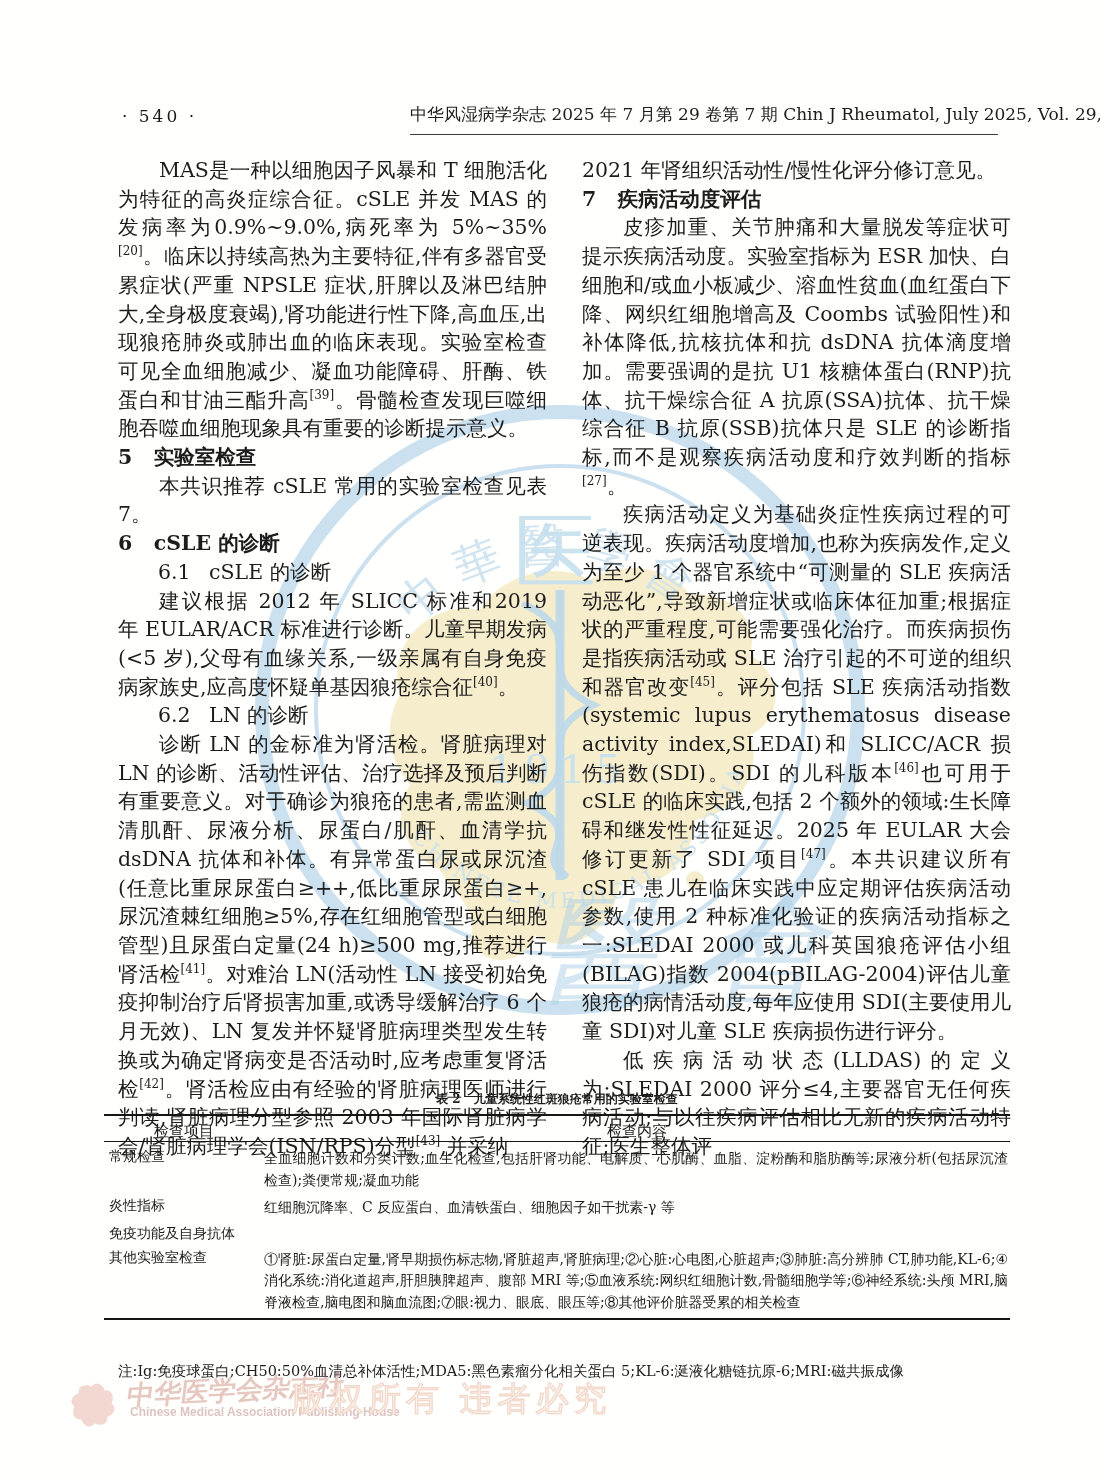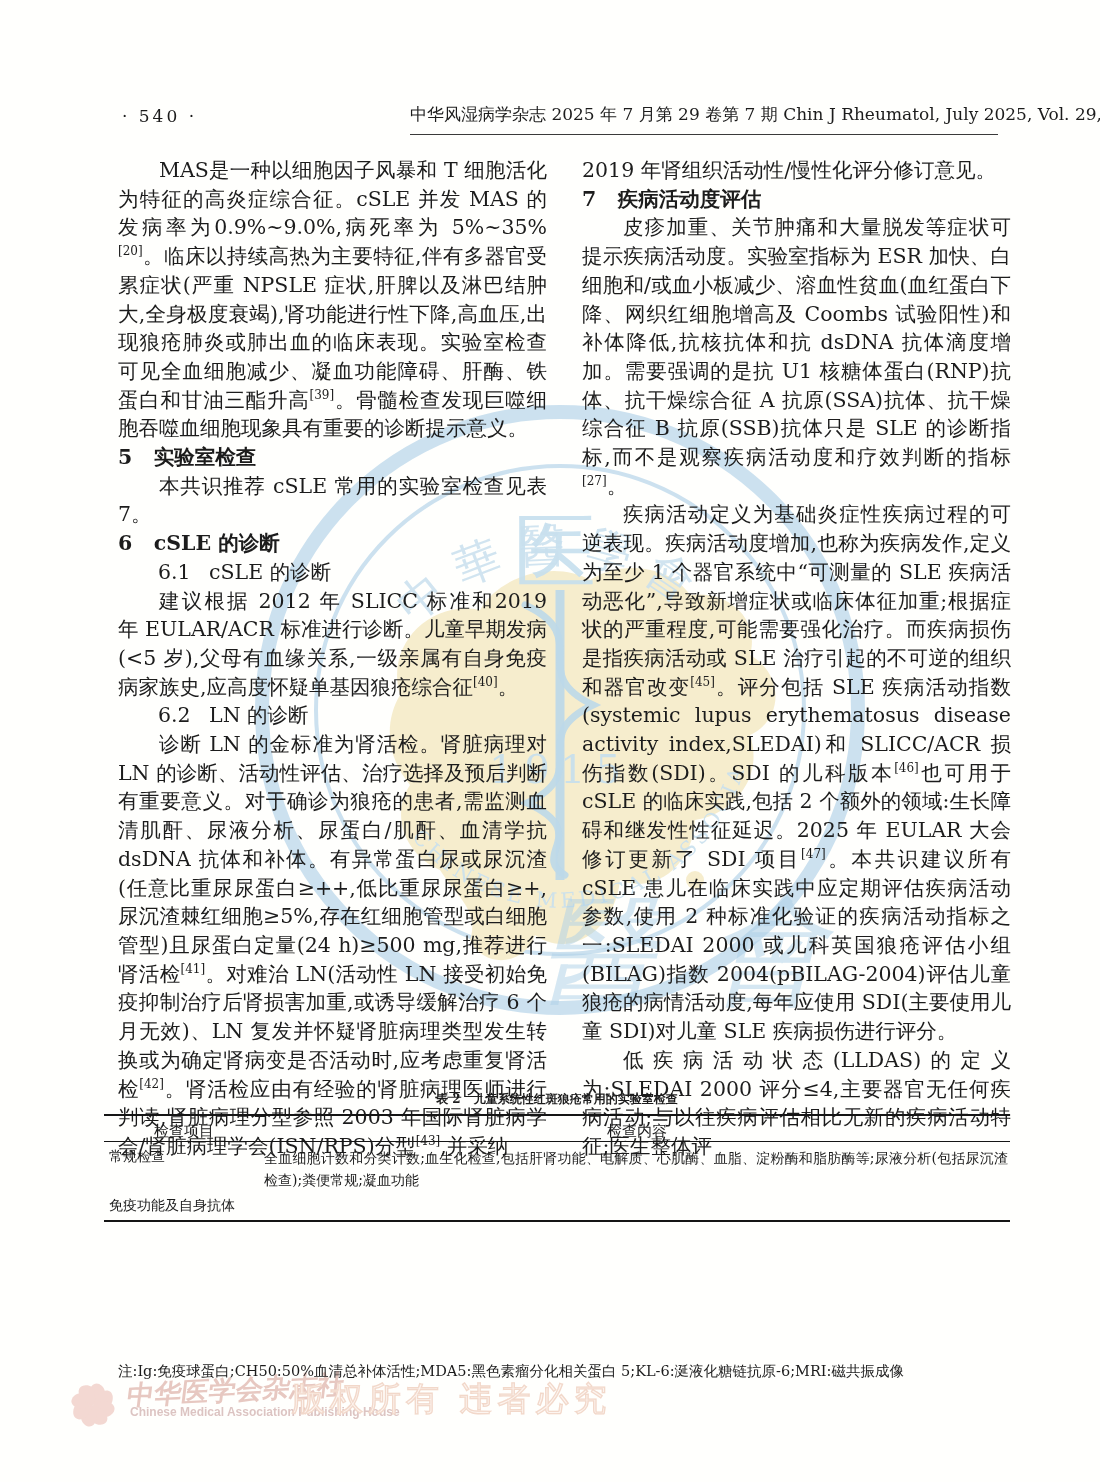--- a/index.html
+++ b/index.html
@@ -88,42 +88,50 @@
       <p class="para ind">MAS是一种以细胞因子风暴和 T 细胞活化为特征的高炎症综合征。cSLE 并发 MAS 的发病率为0.9%~9.0%,病死率为 5%~35%<sup class="ref">[20]</sup>。临床以持续高热为主要特征,伴有多器官受累症状(严重 NPSLE 症状,肝脾以及淋巴结肿大,全身极度衰竭),肾功能进行性下降,高血压,出现狼疮肺炎或肺出血的临床表现。实验室检查可见全血细胞减少、凝血功能障碍、肝酶、铁蛋白和甘油三酯升高<sup class="ref">[39]</sup>。骨髓检查发现巨噬细胞吞噬血细胞现象具有重要的诊断提示意义。</p>
       <div class="h1"><span class="num">5</span><span>实验室检查</span></div>
       <p class="para ind">本共识推荐 cSLE 常用的实验室检查见表 7。</p>
       <div class="h1"><span class="num">6</span><span>cSLE 的诊断</span></div>
       <div class="h2"><span class="num">6.1</span><span>cSLE 的诊断</span></div>
       <p class="para ind">建议根据 2012 年 SLICC 标准和2019 年 EULAR/ACR 标准进行诊断。儿童早期发病(&lt;5 岁),父母有血缘关系,一级亲属有自身免疫病家族史,应高度怀疑单基因狼疮综合征<sup class="ref">[40]</sup>。</p>
       <div class="h2"><span class="num">6.2</span><span>LN 的诊断</span></div>
       <p class="para ind">诊断 LN 的金标准为肾活检。肾脏病理对 LN 的诊断、活动性评估、治疗选择及预后判断有重要意义。对于确诊为狼疮的患者,需监测血清肌酐、尿液分析、尿蛋白/肌酐、血清学抗 dsDNA 抗体和补体。有异常蛋白尿或尿沉渣(任意比重尿尿蛋白≥++,低比重尿尿蛋白≥+,尿沉渣棘红细胞≥5%,存在红细胞管型或白细胞管型)且尿蛋白定量(24 h)≥500 mg,推荐进行肾活检<sup class="ref">[41]</sup>。对难治 LN(活动性 LN 接受初始免疫抑制治疗后肾损害加重,或诱导缓解治疗 6 个月无效)、LN 复发并怀疑肾脏病理类型发生转换或为确定肾病变是否活动时,应考虑重复肾活检<sup class="ref">[42]</sup>。肾活检应由有经验的肾脏病理医师进行判读,肾脏病理分型参照 2003 年国际肾脏病学会/肾脏病理学会(ISN/RPS)分型<sup class="ref">[43]</sup>,并采纳</p>
     </div>
   <div class="col colR">
-      <p class="para">2019 年肾组织活动性/慢性化评分修订意见。</p>
+      <p class="para">2021 年肾组织活动性/慢性化评分修订意见。</p>
       <div class="h1"><span class="num">7</span><span>疾病活动度评估</span></div>
       <p class="para ind">皮疹加重、关节肿痛和大量脱发等症状可提示疾病活动度。实验室指标为 ESR 加快、白细胞和/或血小板减少、溶血性贫血(血红蛋白下降、网织红细胞增高及 Coombs 试验阳性)和补体降低,抗核抗体和抗 dsDNA 抗体滴度增加。需要强调的是抗 U1 核糖体蛋白(RNP)抗体、抗干燥综合征 A 抗原(SSA)抗体、抗干燥综合征 B 抗原(SSB)抗体只是 SLE 的诊断指标,而不是观察疾病活动度和疗效判断的指标<sup class="ref">[27]</sup>。</p>
       <p class="para ind">疾病活动定义为基础炎症性疾病过程的可逆表现。疾病活动度增加,也称为疾病发作,定义为至少 1 个器官系统中“可测量的 SLE 疾病活动恶化”,导致新增症状或临床体征加重;根据症状的严重程度,可能需要强化治疗。而疾病损伤是指疾病活动或 SLE 治疗引起的不可逆的组织和器官改变<sup class="ref">[45]</sup>。评分包括 SLE 疾病活动指数(systemic lupus erythematosus disease activity index,SLEDAI)和 SLICC/ACR 损伤指数(SDI)。SDI 的儿科版本<sup class="ref">[46]</sup>也可用于 cSLE 的临床实践,包括 2 个额外的领域:生长障碍和继发性性征延迟。2025 年 EULAR 大会修订更新了 SDI 项目<sup class="ref">[47]</sup>。本共识建议所有 cSLE 患儿在临床实践中应定期评估疾病活动参数,使用 2 种标准化验证的疾病活动指标之一:SLEDAI 2000 或儿科英国狼疮评估小组(BILAG)指数 2004(pBILAG-2004)评估儿童狼疮的病情活动度,每年应使用 SDI(主要使用儿童 SDI)对儿童 SLE 疾病损伤进行评分。</p>
       <p class="para ind">低疾病活动状态(LLDAS)的定义为:SLEDAI 2000 评分≤4,主要器官无任何疾病活动;与以往疾病评估相比无新的疾病活动特征;医生整体评</p>
     </div>
 
   <div class="tbl-title">
     <span>表 2</span><span class="gap"></span><span>儿童系统性红斑狼疮常用的实验室检查</span>
   </div>
   <div class="tbl">
     <div class="tbl-head">
       <div class="c1">检查项目</div>
       <div class="c2">检查内容</div>
     </div>
     <div class="tbl-body">
         <div class="tbl-row">
           <div class="c1">常规检查</div>
           <div class="c2">全血细胞计数和分类计数;血生化检查,包括肝肾功能、电解质、心肌酶、血脂、淀粉酶和脂肪酶等;尿液分析(包括尿沉渣检查);粪便常规;凝血功能</div>
         </div>
         <div class="tbl-row">
+          <div class="c1">炎性指标</div>
+          <div class="c2">红细胞沉降率、C 反应蛋白、血清铁蛋白、细胞因子如干扰素-γ 等</div>
+        </div>
+        <div class="tbl-row">
           <div class="c1">免疫功能及自身抗体</div>
+        </div>
+        <div class="tbl-row">
+          <div class="c1">其他实验室检查</div>
+          <div class="c2">①肾脏:尿蛋白定量,肾早期损伤标志物,肾脏超声,肾脏病理;②心脏:心电图,心脏超声;③肺脏:高分辨肺 CT,肺功能,KL-6;④消化系统:消化道超声,肝胆胰脾超声、腹部 MRI 等;⑤血液系统:网织红细胞计数,骨髓细胞学等;⑥神经系统:头颅 MRI,脑脊液检查,脑电图和脑血流图;⑦眼:视力、眼底、眼压等;⑧其他评价脏器受累的相关检查</div>
         </div>
       </div>
   </div>
   <div class="tbl-note">注:Ig:免疫球蛋白;CH50:50%血清总补体活性;MDA5:黑色素瘤分化相关蛋白 5;KL-6:涎液化糖链抗原-6;MRI:磁共振成像</div>
 
   <div class="pub">
     <svg width="58" height="58" viewBox="0 0 58 58">
       <g fill="#f1d2cb" opacity="0.85">
         <path d="M29 29 C 20 14 30 2 38 10 C 45 17 38 25 29 29 Z"></path>
         <path d="M29 29 C 20 14 30 2 38 10 C 45 17 38 25 29 29 Z" transform="rotate(45 29 29)"></path>

